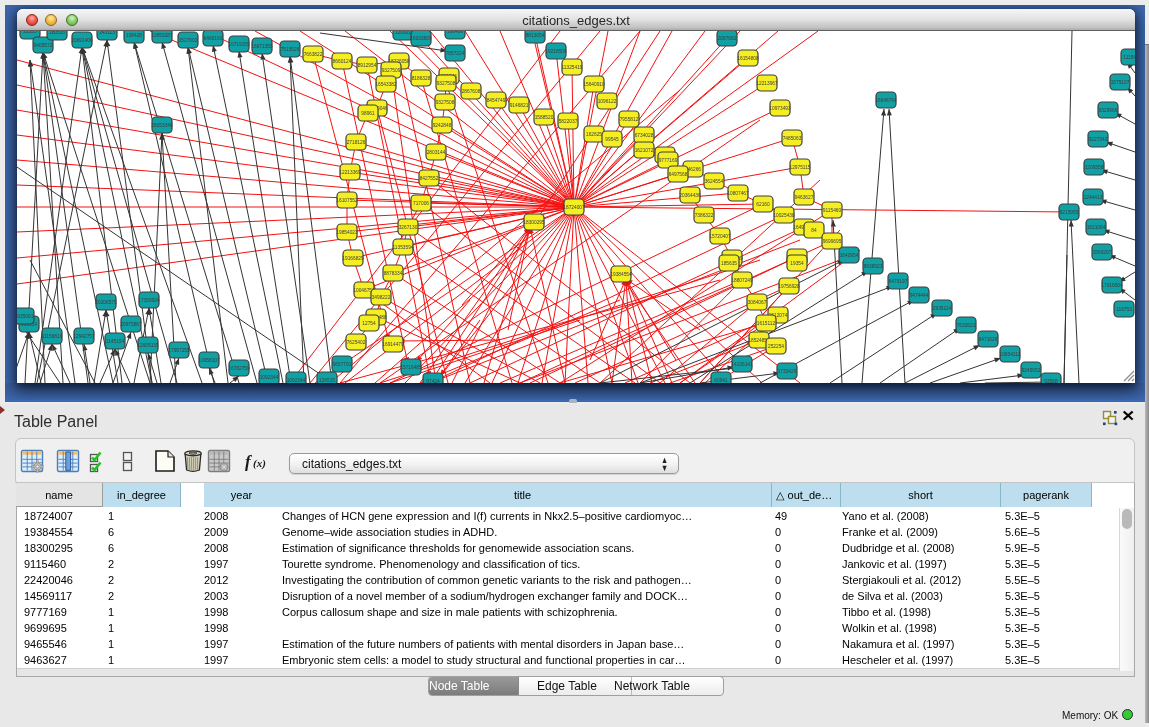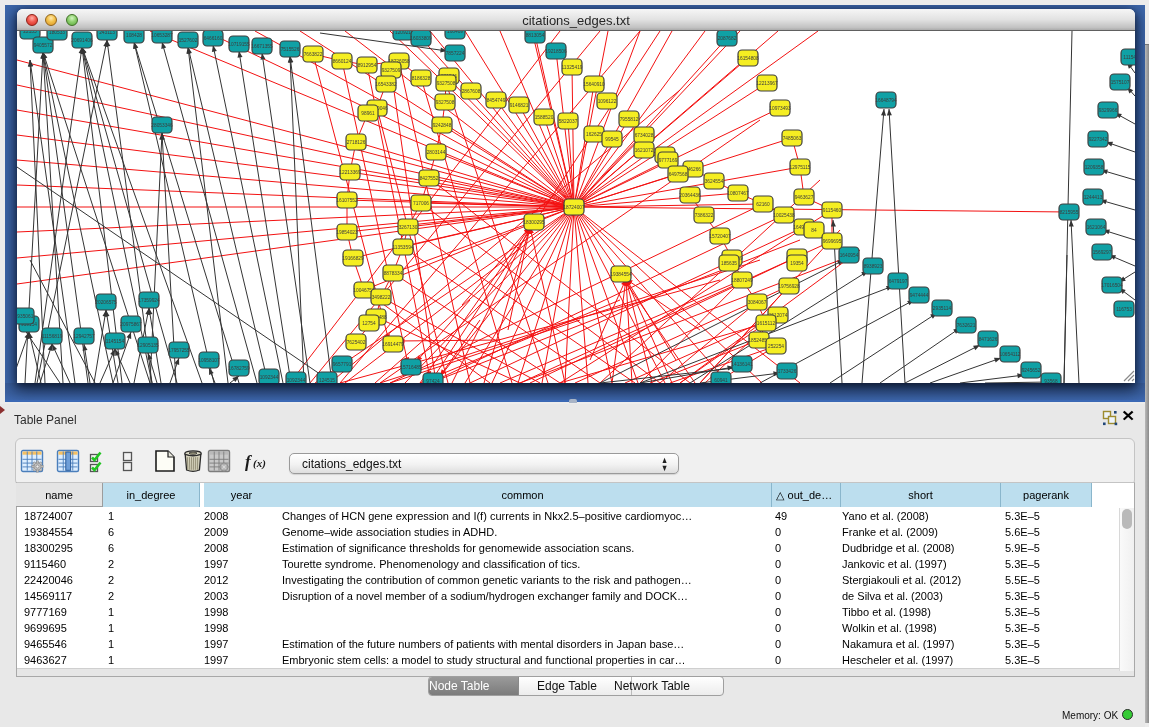--- a/index.html
+++ b/index.html
@@ -13,33 +13,33 @@
    background:linear-gradient(180deg,#f6f6f6 0%,#e2e2e2 50%,#c2c2c2 88%,#ababab 100%);
    border-bottom:1px solid #606060; }
 .tl { position:absolute; top:15px; width:12px; height:12px; border-radius:50%; }
 #tl-r { left:9px; background:radial-gradient(circle at 50% 32%, #ffb0a8 0%, #f15b50 45%, #d02a20 100%); border:1px solid #8e2017;}
 #tl-y { left:28px; background:radial-gradient(circle at 50% 32%, #ffe9b0 0%, #f2c14a 45%, #d9932a 100%); border:1px solid #91641a;}
 #tl-g { left:49px; background:radial-gradient(circle at 50% 32%, #d2f5c0 0%, #8ed06e 45%, #5aa93e 100%); border:1px solid #3f7026;}
 #wtitle { position:absolute; left:0; right:0; top:4px; text-align:center; font-size:13px; color:#262626; }
 #rightstrip { position:absolute; right:0; top:0; width:4px; height:727px; background:#ececec; }
 #rightthumb { position:absolute; right:0; top:44px; width:4px; height:679px; background:linear-gradient(90deg,#b9b9b9,#8a8a8a); border-top:1px solid #777; }
 #tablepanel { position:absolute; left:0; top:404px; width:1146px; height:323px; background:#e8e8e8; }
-#tptitle { position:absolute; left:14px; top:9px; font-size:12px; color:#2e2e2e; }
+#tptitle { position:absolute; left:14px; top:9px; font-size:16px; color:#2e2e2e; }
 #tpx { position:absolute; left:1122px; top:3px; font-size:15px; font-weight:bold; color:#000; transform:scale(1.1,1); }
 #toolbox { position:absolute; left:15px; top:34px; width:1120px; height:48px; background:#f0f0f0; border:1px solid #c4c4c4; border-radius:6px; }
 #icons { position:absolute; left:-1px; top:2px; width:280px; height:44px; }
 #dropdown { position:absolute; left:273px; top:14px; width:390px; height:21px; border:1px solid #9a9a9a; border-radius:5px;
    background:linear-gradient(180deg,#ffffff 0%,#f2f2f2 55%,#dedede 100%); box-shadow:0 1px 1px rgba(0,0,0,0.12); }
 #dropdown span { position:absolute; left:12px; top:3px; font-size:12px; color:#111; }
 #ddarrows { position:absolute; right:9px; top:1.5px; font-size:9px; color:#222; line-height:8.5px; text-align:center; transform:scale(0.8,1); }
 #tablebox { position:absolute; left:16px; top:78px; width:1119px; height:195px; background:#fff; border:1px solid #a8a8a8; border-top:1px solid #c4c4c4;}
 #thead { position:absolute; left:16px; top:79px; width:1103px; height:24px; background:#fff; font-size:11px; color:#000; }
 .hc { position:absolute; top:0; height:24px; line-height:24px; text-align:center; background:#bcdeee; border-right:1px solid #8ab6cc; }
 #h1 { left:0; width:87px; background:#e4e4e4; border-right:1px solid #9c9c9c; border-bottom:1px solid #9c9c9c;}
-#h2 { left:87px; width:97px; }
+#h2 { left:87px; width:78px; }
 #h3 { left:188px; width:76px; }
 #h4 { left:258px; width:498px; }
 #h5 { left:756px; width:69px; text-align:left; padding-left:4px;}
 #h6 { left:825px; width:160px; }
 #h7 { left:985px; width:91px; }
 #rowsclip { position:absolute; left:17px; top:104px; width:1101px; height:164px; overflow:hidden; background:#fff; font-size:11px; }
 .row { position:absolute; left:0; width:1101px; height:16px; line-height:16px; color:#000; }
 .row span { position:absolute; top:0; white-space:nowrap; }
 .c1 { left:7px; } .c2 { left:91px; } .c3 { left:187px; } .c4 { left:265px; }
 .c5 { left:758px; } .c6 { left:825px; width:160px; text-align:left; } .c7 { left:988px; }
@@ -890,21 +890,21 @@
       <div id="dropdown">
           <span>citations_edges.txt</span>
           <div id="ddarrows">▲<br>▼</div>
         </div>
     </div>
     <div id="tablebox"></div>
     <div id="thead">
       <div class="hc" id="h1">name</div>
         <div class="hc" id="h2">in_degree</div>
       <div class="hc" id="h3">year</div>
-        <div class="hc" id="h4">common</div>
+        <div class="hc" id="h4">title</div>
       <div class="hc" id="h5">△ out_de…</div>
         <div class="hc" id="h6">short</div>
       <div class="hc" id="h7">pagerank</div>
     </div>
     <div id="rowsclip" style="position:absolute; left:17px; top:104px;">
       <div class="row" style="top:0px">
           <span class="c1">18724007</span>
           <span class="c2">1</span>
           <span class="c3">2008</span>
           <span class="c4">Changes of HCN gene expression and I(f) currents in Nkx2.5–positive cardiomyoc…</span>
@@ -954,20 +954,21 @@
           <span class="c3">2003</span>
           <span class="c4">Disruption of a novel member of a sodium/hydrogen exchanger family and DOCK…</span>
           <span class="c5">0</span>
           <span class="c6">de Silva et al. (2003)</span>
           <span class="c7">5.3E–5</span>
         </div>
 <div class="row" style="top:96px">
           <span class="c1">9777169</span>
           <span class="c2">1</span>
           <span class="c3">1998</span>
+          <span class="c4">Corpus callosum shape and size in male patients with schizophrenia.</span>
           <span class="c5">0</span>
           <span class="c6">Tibbo et al. (1998)</span>
           <span class="c7">5.3E–5</span>
         </div>
 <div class="row" style="top:112px">
           <span class="c1">9699695</span>
           <span class="c2">1</span>
           <span class="c3">1998</span>
           <span class="c5">0</span>
           <span class="c6">Wolkin et al. (1998)</span>

